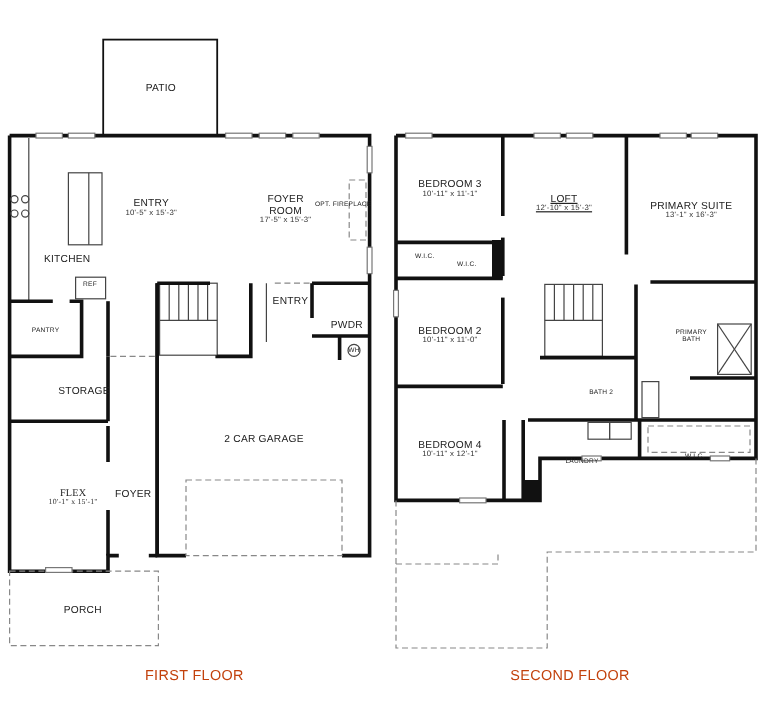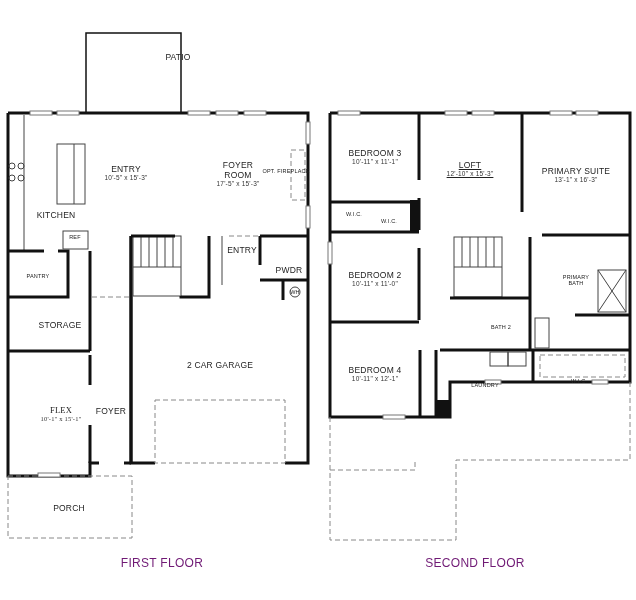--- a/index.html
+++ b/index.html
@@ -6,21 +6,21 @@
   body{width:636px;height:600px;position:relative;overflow:hidden;font-family:"Liberation Sans",sans-serif;color:#222;}
   svg{position:absolute;left:0;top:0;}
   .wall{stroke:#111;stroke-width:3;fill:none;}
   .wall-thin{stroke:#111;stroke-width:1.5;fill:none;}
   .dash{stroke:#888;stroke-width:1;fill:none;stroke-dasharray:5 3;}
   .line{stroke:#444;stroke-width:1;fill:none;}
   .win{fill:#fff;stroke:#777;stroke-width:1;}
   .lbl{position:absolute;font-size:8.5px;letter-spacing:0.2px;text-align:center;white-space:nowrap;color:#222;transform:translateX(-50%);}
   .dim{display:block;font-size:6.5px;color:#333;}
   .sm{font-size:5.5px;}
-  .floor-title{position:absolute;font-size:12px;letter-spacing:0.3px;transform:translateX(-50%);top:556px;color:#701a75;}
+  .floor-title{position:absolute;font-size:12px;letter-spacing:0.3px;transform:translateX(-50%);top:556px;color:#c2410c;}
 </style>
 </head>
 <body>
 
 <svg width="636" height="600" viewBox="0 0 636 600">
 
   <rect x="86" y="33" width="95" height="80" class="wall-thin"></rect>
 
   <polyline class="wall" points="8,113 308,113 308,236 308,463 285,463"></polyline>
   <polyline class="wall" points="155,463 131,463 131,236"></polyline>
@@ -124,28 +124,28 @@
   <line class="wall" x1="436" y1="350" x2="436" y2="417"></line>
   <rect x="436" y="400" width="14" height="17" fill="#111"></rect>
   <rect x="383" y="415" width="22" height="4" class="win"></rect>
   <rect x="485" y="380" width="16" height="4" class="win"></rect>
   <rect x="592" y="380" width="16" height="4" class="win"></rect>
 
   <polyline class="dash" points="330,417 330,540 456,540 456,460 630,460 630,382"></polyline>
   <polyline class="dash" points="330,470 415,470 415,460"></polyline>
 </svg>
 
-<div class="lbl" style="left:134px;top:52px;margin-left:44px;"><span>PATIO</span></div>
+<div class="lbl" style="left:134px;top:68px;"><span>PATIO</span></div>
 <div class="lbl" style="left:126px;top:164px;"><span>ENTRY</span><span class="dim">10'-5" x 15'-3"</span></div>
 <div class="lbl" style="left:238px;top:160px;"><span>FOYER</span><br><span>ROOM</span><span class="dim">17'-5" x 15'-3"</span></div>
 <div class="lbl" style="left:56px;top:210px;">KITCHEN</div>
 <div class="lbl sm" style="left:38px;top:273px;">PANTRY</div>
 <div class="lbl" style="left:242px;top:245px;">ENTRY</div>
 <div class="lbl" style="left:289px;top:265px;">PWDR</div>
-<div class="lbl" style="left:52px;top:320px;padding-left:16px;">STORAGE</div>
+<div class="lbl" style="left:62px;top:320px;padding-left:16px;">STORAGE</div>
 <div class="lbl" style="left:220px;top:360px;">2 CAR GARAGE</div>
 <div class="lbl" style="left:61px;top:405px;font-family:Liberation Serif, serif;"><span>FLEX</span><span class="dim">10'-1" x 15'-1"</span></div>
 <div class="lbl" style="left:111px;top:406px;">FOYER</div>
 <div class="lbl" style="left:69px;top:503px;">PORCH</div>
 <div class="lbl sm" style="left:75px;top:234px;">REF</div>
 <div class="lbl sm" style="left:286px;top:168px;">OPT. FIREPLACE</div>
 <div class="lbl sm" style="left:295px;top:289px;">WH</div>
 <div class="floor-title" style="left:162px;">FIRST FLOOR</div>
 
 <div class="lbl" style="left:375px;top:148px;"><span>BEDROOM 3</span><span class="dim">10'-11" x 11'-1"</span></div>

